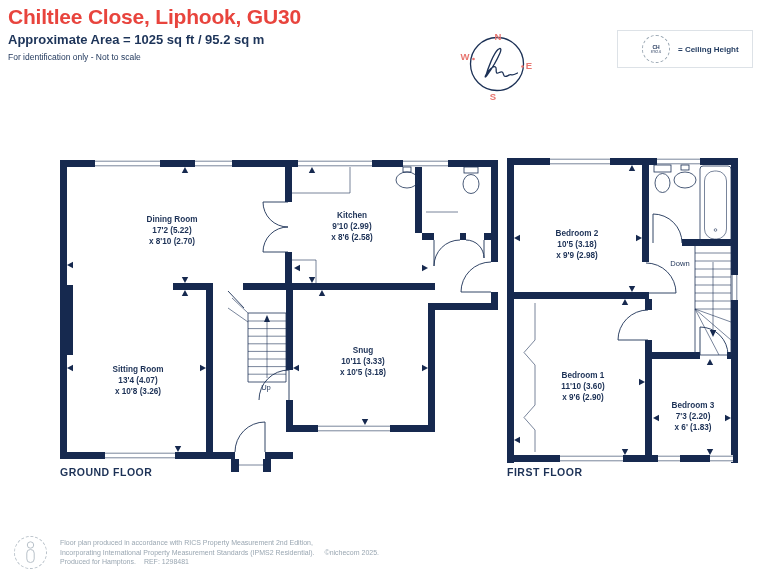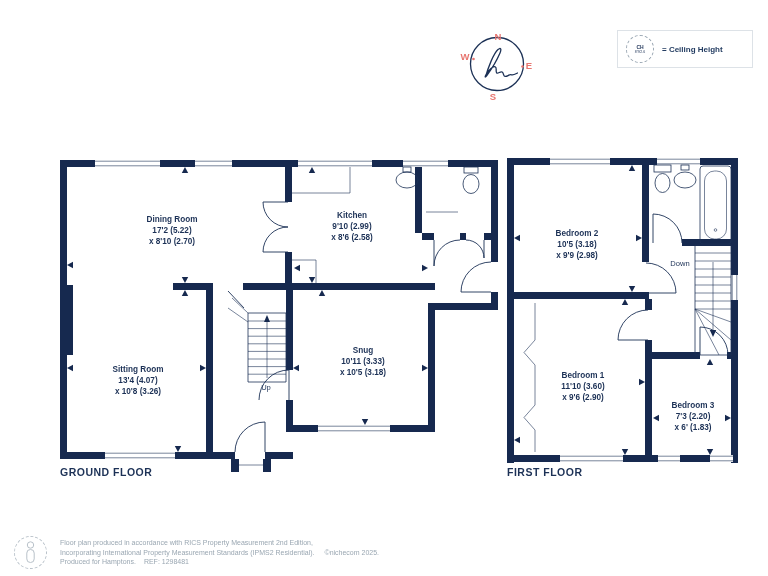--- a/index.html
+++ b/index.html
@@ -5,21 +5,21 @@
   html,body{margin:0;padding:0;background:#fff;}
   #page{position:relative;width:768px;height:576px;background:#fff;overflow:hidden;
         font-family:"Liberation Sans",sans-serif;}
   
   #header{position:absolute;left:8px;top:5px;}
   #title{font-size:21px;font-weight:bold;color:#e8443d;letter-spacing:-0.2px;}
   #area{font-size:13px;font-weight:bold;color:#1d3459;margin-top:3px;}
   #note{font-size:8.5px;color:#1d3459;margin-top:5px;}
   
   #legend{position:absolute;left:617px;top:30px;width:136px;height:38px;
-          border:1px solid #dde2e7;display:flex;align-items:center;gap:8px;box-sizing:border-box;padding-left:8px;}
+          border:1px solid #dde2e7;display:flex;align-items:center;gap:8px;box-sizing:border-box;padding-left:24px;}
   #legend .circ{width:26px;height:26px;border:1px dashed #9aa7b3;border-radius:50%;
           display:flex;flex-direction:column;align-items:center;justify-content:center;flex:0 0 auto;}
   #legend .circ .l1{font-size:5px;font-weight:bold;color:#1c3156;line-height:5px;}
   #legend .circ .l2{font-size:3.5px;color:#1c3156;line-height:4px;}
   #legend .lab{font-size:8px;font-weight:600;color:#243d62;}
   
   #footer{position:absolute;left:14px;top:536px;display:flex;align-items:center;gap:13px;}
   #footer .picon{width:31px;height:31px;border:1px dashed #b8c1c9;border-radius:50%;
           display:flex;align-items:center;justify-content:center;flex:0 0 auto;}
   #footer .ftext{color:#9aa7b2;font-size:7px;line-height:9.5px;}
@@ -36,20 +36,25 @@
   .rtxt{font-family:"Liberation Sans",sans-serif;font-size:8.2px;font-weight:600;fill:#1c3156;text-anchor:middle;}
   .updown{font-family:"Liberation Sans",sans-serif;font-size:7.6px;fill:#1c3156;text-anchor:middle;}
   .flabel{font-family:"Liberation Sans",sans-serif;font-size:10.5px;font-weight:600;fill:#1c3156;letter-spacing:.5px;}
   .ctxt{font-family:"Liberation Sans",sans-serif;font-size:9.5px;font-weight:600;fill:#e8756f;text-anchor:middle;}
 </style>
 </head>
 <body>
 
 <div id="page">
 
+  <div id="header">
+    <div id="title">Chiltlee Close, Liphook, GU30</div>
+    <div id="area">Approximate Area = 1025 sq ft / 95.2 sq m</div>
+    <div id="note">For identification only - Not to scale</div>
+  </div>
 
   <div id="legend">
     <div class="circ">
       <div class="l1">CH</div>
       <div class="l2">8'9/2.6</div>
     </div>
     <div class="lab">= Ceiling Height</div>
   </div>
 
   <svg width="768" height="576" viewBox="0 0 768 576">

